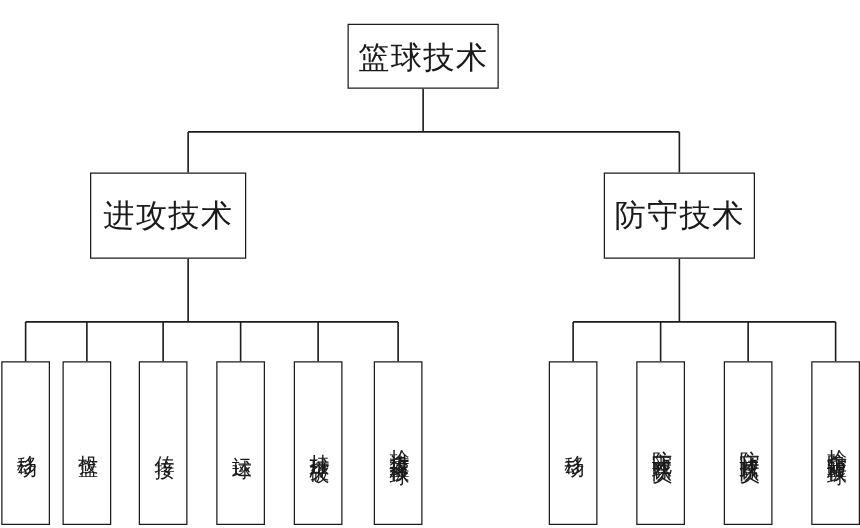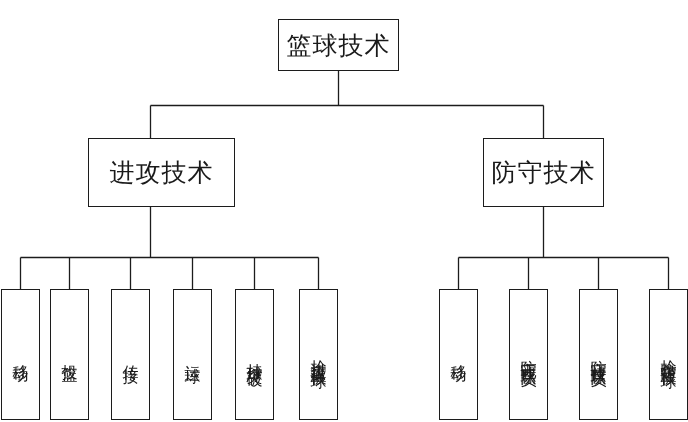--- a/index.html
+++ b/index.html
@@ -36,21 +36,21 @@
     align-items: center;
     justify-content: center;
     text-align: center;
   }
   .node-parent {
     font-size: 25px;
     letter-spacing: 1px;
     white-space: nowrap;
   }
   .root   { left: 278px; top: 3px;   width: 121px; height: 52px; margin-top: 16px; }
-  .branch-offense { left: 88px;  top: 138px; width: 147px; height: 69px; }
+  .branch-offense { left: 72px;  top: 138px; width: 125px; height: 69px; }
   .branch-defense { left: 483px; top: 138px; width: 121px; height: 69px; text-align: center; }
   .leaf {
     top: 289px;
     width: 39px;
     height: 131px;
   }
   .vtext {
     writing-mode: vertical-lr;
     text-orientation: upright;
     font-size: 16px;

